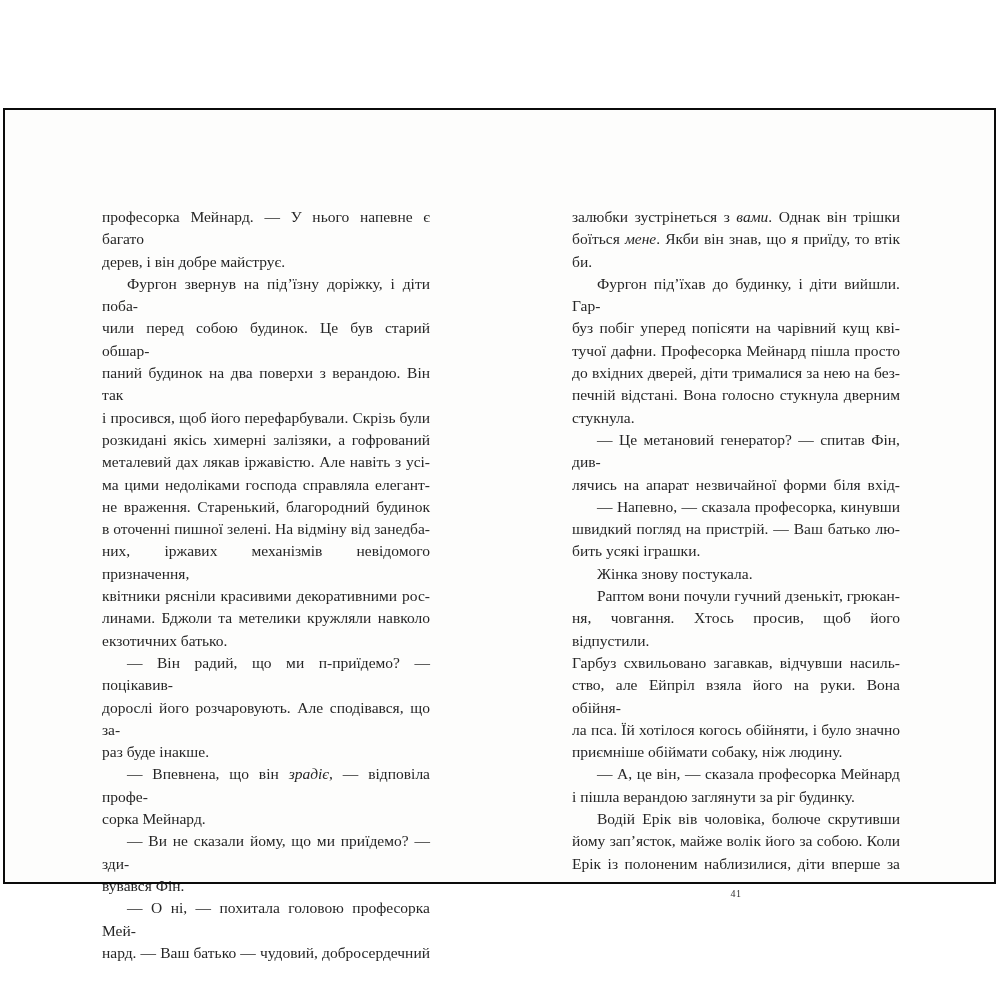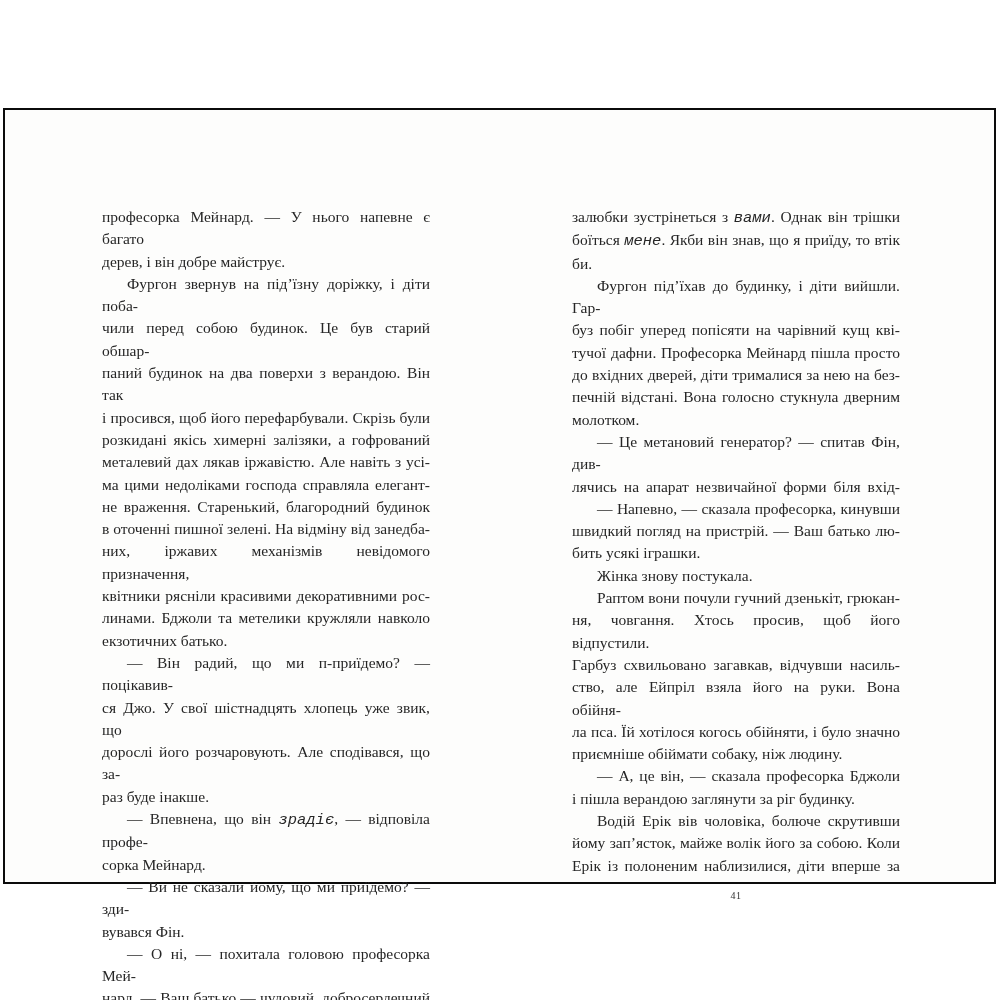--- a/index.html
+++ b/index.html
@@ -38,21 +38,21 @@
     text-align: justify;
     text-align-last: justify;
     white-space: normal;
   }
   .text-block .line.last {
     text-align-last: left;
   }
   .text-block .line.indent {
     text-indent: 25px;
   }
-  .it { font-style: italic; font-family: Liberation Mono, monospace; }
+  .it { font-style: italic; }
   .folio {
     margin-top: 13px;
     text-align: center;
     font-size: 10px;
     color: #333333;
     letter-spacing: 0.5px;
   }
 </style>
 </head>
 <body>
@@ -70,55 +70,54 @@
           <div class="line"><span>розкидані якісь химерні залізяки, а гофрований</span></div>
           <div class="line"><span>металевий дах лякав іржавістю. Але навіть з усі-</span></div>
           <div class="line"><span>ма цими недоліками господа справляла елегант-</span></div>
           <div class="line"><span>не враження. Старенький, благородний будинок</span></div>
           <div class="line"><span>в оточенні пишної зелені. На відміну від занедба-</span></div>
           <div class="line"><span>них, іржавих механізмів невідомого призначення,</span></div>
           <div class="line"><span>квітники рясніли красивими декоративними рос-</span></div>
           <div class="line"><span>линами. Бджоли та метелики кружляли навколо</span></div>
           <div class="line last"><span>екзотичних батько.</span></div>
           <div class="line indent"><span>— Він радий, що ми п-приїдемо? — поцікавив-</span></div>
-          <div class="line"><span>ся Джо. У свої шістнадцять хлопець уже звик, що</span></div>
           <div class="line"><span>дорослі його розчаровують. Але сподівався, що за-</span></div>
           <div class="line last"><span>раз буде інакше.</span></div>
           <div class="line indent"><span>— Впевнена, що він </span><span class="it">зрадіє</span><span>, — відповіла профе-</span></div>
           <div class="line last"><span>сорка Мейнард.</span></div>
           <div class="line indent"><span>— Ви не сказали йому, що ми приїдемо? — зди-</span></div>
           <div class="line last"><span>вувався Фін.</span></div>
           <div class="line indent"><span>— О ні, — похитала головою професорка Мей-</span></div>
           <div class="line"><span>нард. — Ваш батько — чудовий, добросердечний</span></div>
         </div>
 
     </div>
     <div class="page page-right">
       <div class="text-block">
           <div class="line"><span>залюбки зустрінеться з </span><span class="it">вами</span><span>. Однак він трішки</span></div>
           <div class="line last"><span>боїться </span><span class="it">мене</span><span>. Якби він знав, що я приїду, то втік би.</span></div>
           <div class="line indent"><span>Фургон під’їхав до будинку, і діти вийшли. Гар-</span></div>
           <div class="line"><span>буз побіг уперед попісяти на чарівний кущ кві-</span></div>
           <div class="line"><span>тучої дафни. Професорка Мейнард пішла просто</span></div>
           <div class="line"><span>до вхідних дверей, діти трималися за нею на без-</span></div>
           <div class="line"><span>печній відстані. Вона голосно стукнула дверним</span></div>
-          <div class="line last"><span>молотком.</span></div>
+          <div class="line last"><span>стукнула.</span></div>
           <div class="line indent"><span>— Це метановий генератор? — спитав Фін, див-</span></div>
           <div class="line"><span>лячись на апарат незвичайної форми біля вхід-</span></div>
           <div class="line indent"><span>— Напевно, — сказала професорка, кинувши</span></div>
           <div class="line"><span>швидкий погляд на пристрій. — Ваш батько лю-</span></div>
           <div class="line last"><span>бить усякі іграшки.</span></div>
           <div class="line indent last"><span>Жінка знову постукала.</span></div>
           <div class="line indent"><span>Раптом вони почули гучний дзенькіт, грюкан-</span></div>
           <div class="line"><span>ня, човгання. Хтось просив, щоб його відпустили.</span></div>
           <div class="line"><span>Гарбуз схвильовано загавкав, відчувши насиль-</span></div>
           <div class="line"><span>ство, але Ейпріл взяла його на руки. Вона обійня-</span></div>
           <div class="line"><span>ла пса. Їй хотілося когось обійняти, і було значно</span></div>
           <div class="line last"><span>приємніше обіймати собаку, ніж людину.</span></div>
-          <div class="line indent"><span>— А, це він, — сказала професорка Бджоли</span></div>
+          <div class="line indent"><span>— А, це він, — сказала професорка Мейнард</span></div>
           <div class="line last"><span>і пішла верандою заглянути за ріг будинку.</span></div>
           <div class="line indent"><span>Водій Ерік вів чоловіка, болюче скрутивши</span></div>
           <div class="line"><span>йому зап’ясток, майже волік його за собою. Коли</span></div>
           <div class="line"><span>Ерік із полоненим наблизилися, діти вперше за</span></div>
         </div>
       <div class="folio">41</div>
     </div>
   </div>
 </div>
 

